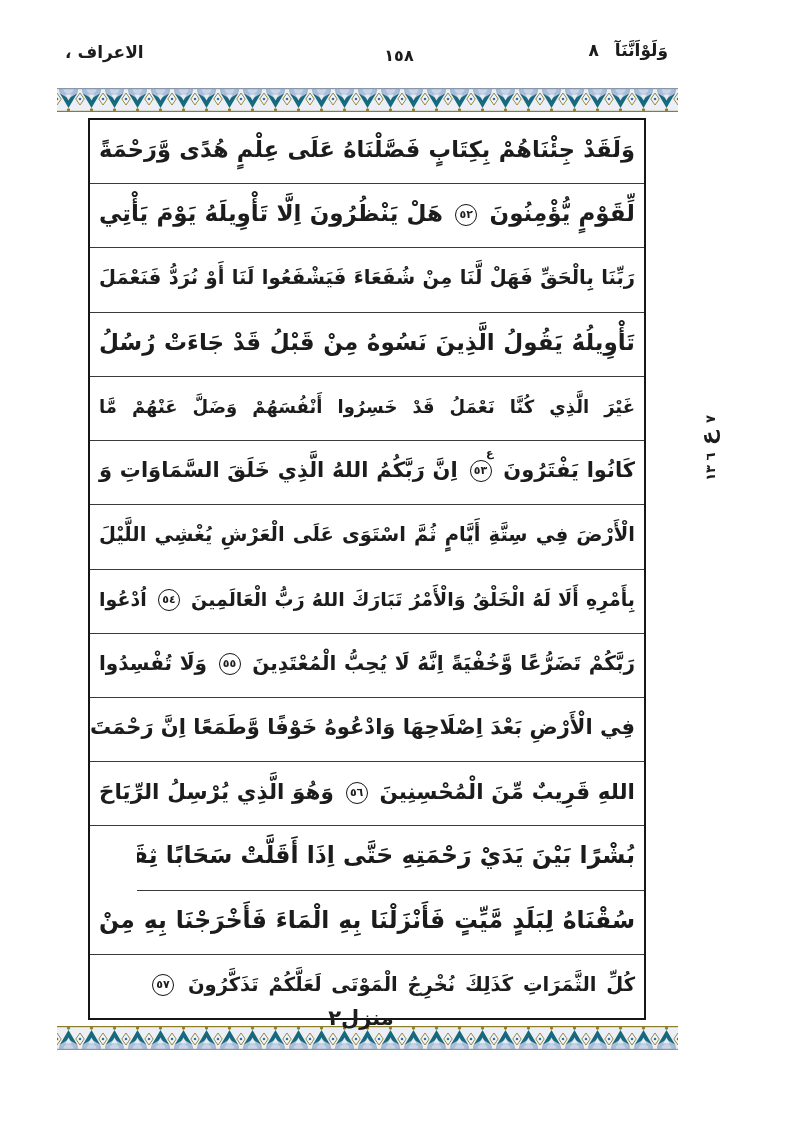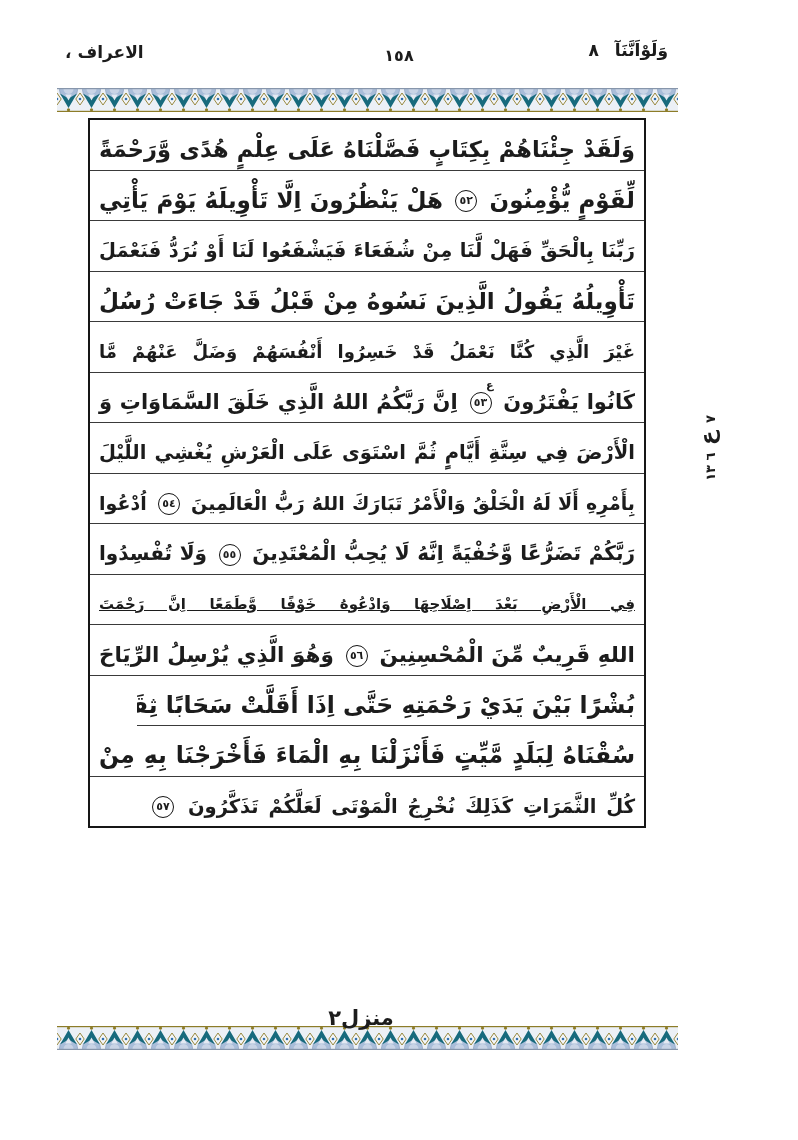--- a/index.html
+++ b/index.html
@@ -17,21 +17,21 @@
   
   .strip { position:absolute; line-height:0; }
   .strip svg { display:block; }
   .strip-top    { left:57px; top:88px; }
   .strip-bottom { left:57px; top:1026px; }
   .strip-bottom svg { transform:scaleY(-1); }
   .strip-left   { left:57px; top:112px; width:24px; height:914px; }
   .strip-right  { left:654px; top:112px; width:24px; height:914px; }
   
   .text-box {
-    position:absolute; left:88px; top:118px; width:558px; height:710px;
+    position:absolute; left:88px; top:118px; width:558px; height:902px;
     border:2px solid #161616; background:#ffffff;
     display:flex; flex-direction:column; direction:rtl;
   }
   .line {
     flex:1 1 0; border-bottom:1.4px solid #3a3a3a;
     padding:0 9px; overflow:hidden;
     font-weight:bold; white-space:nowrap;
     text-align:justify; text-align-last:justify;
     display:block;
   }
@@ -117,21 +117,21 @@
 <div class="text-box">
     <div class="line" style="font-size: 22.5px; line-height: 59px;"><span>وَلَقَدْ جِئْنَاهُمْ بِكِتَابٍ فَصَّلْنَاهُ عَلَى عِلْمٍ هُدًى وَّرَحْمَةً</span></div>
     <div class="line" style="font-size: 23px; line-height: 59px;"><span>لِّقَوْمٍ يُّؤْمِنُونَ</span> <span class="ayah-marker">٥٢</span> <span>هَلْ يَنْظُرُونَ اِلَّا تَأْوِيلَهُ يَوْمَ يَأْتِي</span></div>
     <div class="line" style="font-size: 19.5px; line-height: 59px;"><span>رَبِّنَا بِالْحَقِّ فَهَلْ لَّنَا مِنْ شُفَعَاءَ فَيَشْفَعُوا لَنَا أَوْ نُرَدُّ فَنَعْمَلَ</span></div>
     <div class="line" style="font-size: 23px; line-height: 59px;"><span>تَأْوِيلُهُ يَقُولُ الَّذِينَ نَسُوهُ مِنْ قَبْلُ قَدْ جَاءَتْ رُسُلُ</span></div>
     <div class="line" style="font-size: 18px; line-height: 59px;"><span>غَيْرَ الَّذِي كُنَّا نَعْمَلُ قَدْ خَسِرُوا أَنْفُسَهُمْ وَضَلَّ عَنْهُمْ مَّا</span></div>
     <div class="line" style="font-size: 21px; line-height: 59px;"><span>كَانُوا يَفْتَرُونَ</span> <span class="ayah-marker">٥٣<span class="ruku-sup">ع</span></span> <span>اِنَّ رَبَّكُمُ اللهُ الَّذِي خَلَقَ السَّمَاوَاتِ وَ</span></div>
     <div class="line" style="font-size: 19.5px; line-height: 59px;"><span>الْأَرْضَ فِي سِتَّةِ أَيَّامٍ ثُمَّ اسْتَوَى عَلَى الْعَرْشِ يُغْشِي اللَّيْلَ</span></div>
     <div class="line" style="font-size: 19px; line-height: 59px;"><span>بِأَمْرِهِ أَلَا لَهُ الْخَلْقُ وَالْأَمْرُ تَبَارَكَ اللهُ رَبُّ الْعَالَمِينَ</span> <span class="ayah-marker">٥٤</span> <span>اُدْعُوا</span></div>
     <div class="line" style="font-size: 20px; line-height: 59px;"><span>رَبَّكُمْ تَضَرُّعًا وَّخُفْيَةً اِنَّهُ لَا يُحِبُّ الْمُعْتَدِينَ</span> <span class="ayah-marker">٥٥</span> <span>وَلَا تُفْسِدُوا</span></div>
-    <div class="line" style="font-size: 15px; line-height: 59px; text-decoration: underline;"><span>فِي الْأَرْضِ بَعْدَ اِصْلَاحِهَا وَادْعُوهُ خَوْفًا وَّطَمَعًا اِنَّ رَحْمَتَ</span></div>
+    <div class="line" style="font-size: 21px; line-height: 59px;"><span>فِي الْأَرْضِ بَعْدَ اِصْلَاحِهَا وَادْعُوهُ خَوْفًا وَّطَمَعًا اِنَّ رَحْمَتَ</span></div>
     <div class="line" style="font-size: 21.5px; line-height: 59px;"><span>اللهِ قَرِيبٌ مِّنَ الْمُحْسِنِينَ</span> <span class="ayah-marker">٥٦</span> <span>وَهُوَ الَّذِي يُرْسِلُ الرِّيَاحَ</span></div>
     <div class="line" style="font-size: 23.5px; line-height: 59px; margin-left: 47px;"><span>بُشْرًا بَيْنَ يَدَيْ رَحْمَتِهِ حَتَّى اِذَا أَقَلَّتْ سَحَابًا ثِقَالًا</span></div>
     <div class="line" style="font-size: 23.5px; line-height: 59px;"><span>سُقْنَاهُ لِبَلَدٍ مَّيِّتٍ فَأَنْزَلْنَا بِهِ الْمَاءَ فَأَخْرَجْنَا بِهِ مِنْ</span></div>
     <div class="line last" style="font-size: 19.5px; line-height: 59px;"><span>كُلِّ الثَّمَرَاتِ كَذَلِكَ نُخْرِجُ الْمَوْتَى لَعَلَّكُمْ تَذَكَّرُونَ</span> <span class="ayah-marker">٥٧</span></div>
   </div>
 
 <div class="margin-marker">
   <span class="rot">
     <span>٧</span>
     <span class="ain">ع</span>

